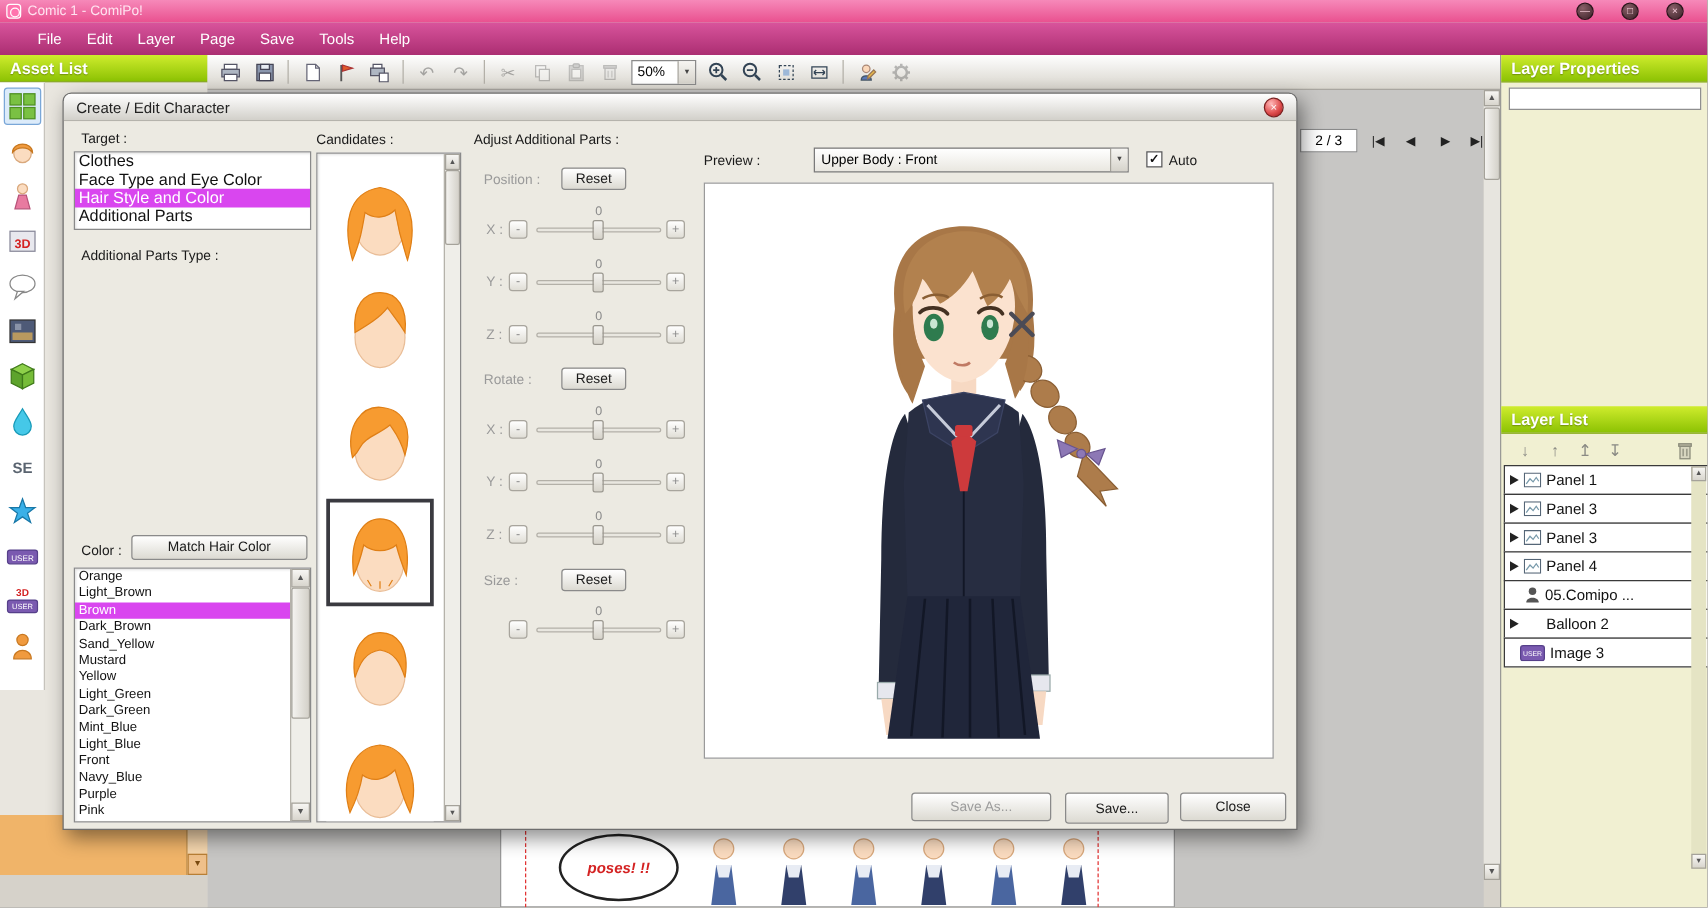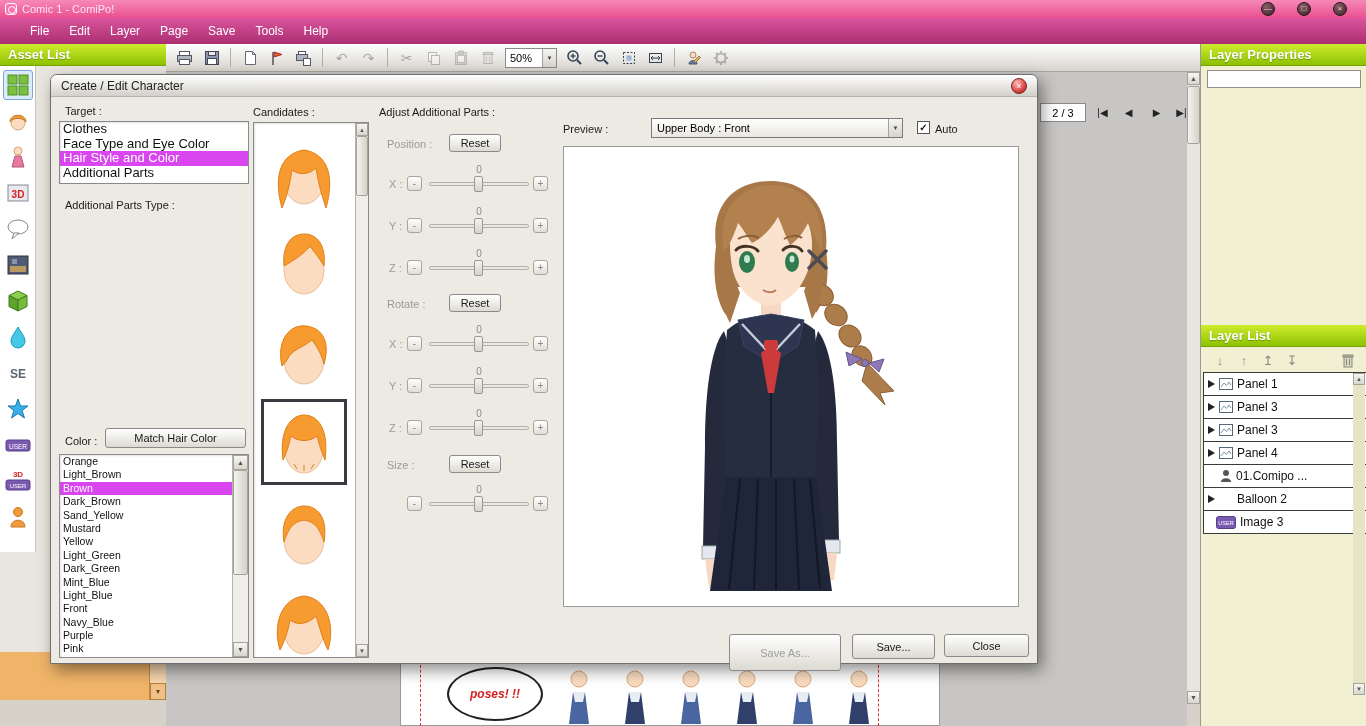--- a/index.html
+++ b/index.html
@@ -420,21 +420,21 @@
             <rect x="0.5" y="0.5" width="13" height="11" fill="#fff" stroke="#567"></rect>
             <path d="M2 9 L5 5 L7.5 7.5 L10 4 L12 7" fill="none" stroke="#79a"></path>
           </svg>
         <span>Panel 4</span>
       </div>
       <div class="layer-row">
         <svg width="12" height="14" style="margin-left:12px">
             <circle cx="6" cy="4" r="3" fill="#555"></circle>
             <path d="M1 13 C1 8 11 8 11 13 Z" fill="#555"></path>
           </svg>
-        <span>01.Comipo ...</span>
+        <span>05.Comipo ...</span>
       </div>
       <div class="layer-row">
         <span class="tri"></span>
         <span style="width:14px"></span>
         <span>Balloon 2</span>
       </div>
       <div class="layer-row">
         <svg width="20" height="13" style="margin-left:8px">
             <rect x="0.5" y="0.5" width="19" height="12" rx="2" fill="#7a5ab0" stroke="#56408a"></rect>
             <text x="10" y="9" font-size="5.5" fill="#fff" text-anchor="middle">USER</text>
@@ -674,18 +674,18 @@
         <path d="M220 92 C226 88 234 88 238 91" stroke="#8a5e33" stroke-width="2" fill="none"></path>
         <path d="M199 143 C203 146 209 146 212 143" stroke="#c07a64" stroke-width="2" fill="none"></path>
 
         <g stroke="#4b4b56" stroke-width="3.5" stroke-linecap="round">
           <line x1="245" y1="104" x2="262" y2="121"></line>
           <line x1="262" y1="104" x2="245" y2="121"></line>
         </g>
       </svg>
     </div>
 
-    <div class="btn disabled abs" style="left:678px;top:559px;width:112px;height:37px">Save As...</div>
+    <div class="btn disabled abs" style="left:678px;top:559px;width:112px;height:23px">Save As...</div>
     <div class="btn abs" style="left:801px;top:559px;width:83px;height:25px">Save...</div>
     <div class="btn abs" style="left:893px;top:559px;width:85px;height:23px">Close</div>
   </div>
 
 </div>
 
 </body></html>

